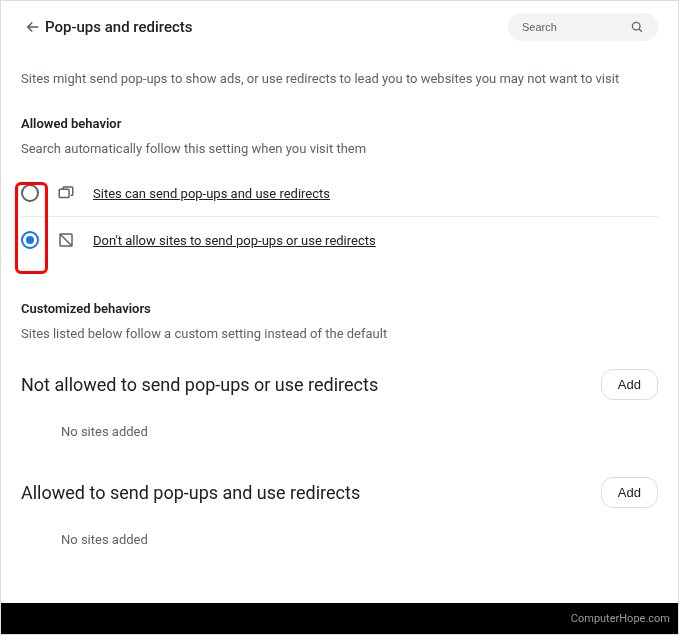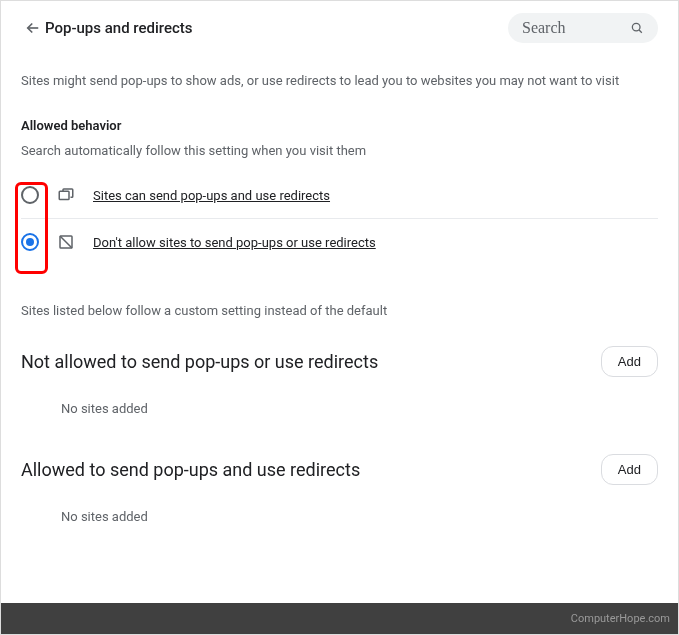--- a/index.html
+++ b/index.html
@@ -39,23 +39,22 @@
     align-items: center;
     background: #f1f3f4;
     border-radius: 16px;
     padding: 6px 14px;
     width: 150px;
     color: #5f6368;
   }
   .search-box input {
     border: none; background: transparent;
     outline: none; width: 100%;
-    font-size: 16px;
+    font-size: 11px;
     color: #0f172a;
-    font-family: Liberation Serif, serif;
   }
   .search-box input::placeholder { color: #5f6368; }
   .desc {
     color: #5f6368;
     font-size: 13px;
     margin: 18px 0 30px 0;
   }
   .section-title {
     font-weight: 600;
     font-size: 13px;
@@ -132,21 +131,21 @@
   }
   .empty {
     color: #5f6368;
     font-size: 13px;
     margin: 24px 0 10px 40px;
   }
   .footer {
     position: absolute;
     bottom: 0; left: 0; right: 0;
     height: 31px;
-    background: #404040;
+    background: #000000;
     color: #999;
     font-size: 11px;
     display: flex;
     align-items: center;
     justify-content: flex-end;
     padding-right: 8px;
   }
 </style>
 </head>
 <body>
@@ -192,20 +191,21 @@
         <svg width="18" height="18" viewBox="0 0 24 24" fill="none" stroke="currentColor" stroke-width="2">
             <rect x="4" y="4" width="16" height="16" rx="1"></rect>
             <path d="M4 4l16 16"></path>
           </svg>
       </span>
       <span class="option-label">Don't allow sites to send pop-ups or use redirects</span>
     </div>
   </div>
 
   <div class="customized">
+    <div class="section-title">Customized behaviors</div>
     <div class="section-sub">Sites listed below follow a custom setting instead of the default</div>
 
     <div class="list-header">
       <div class="list-header-title">Not allowed to send pop-ups or use redirects</div>
       <button class="add-btn">Add</button>
     </div>
     <div class="empty">No sites added</div>
 
     <div class="list-header" style="margin-top:38px">
       <div class="list-header-title">Allowed to send pop-ups and use redirects</div>

